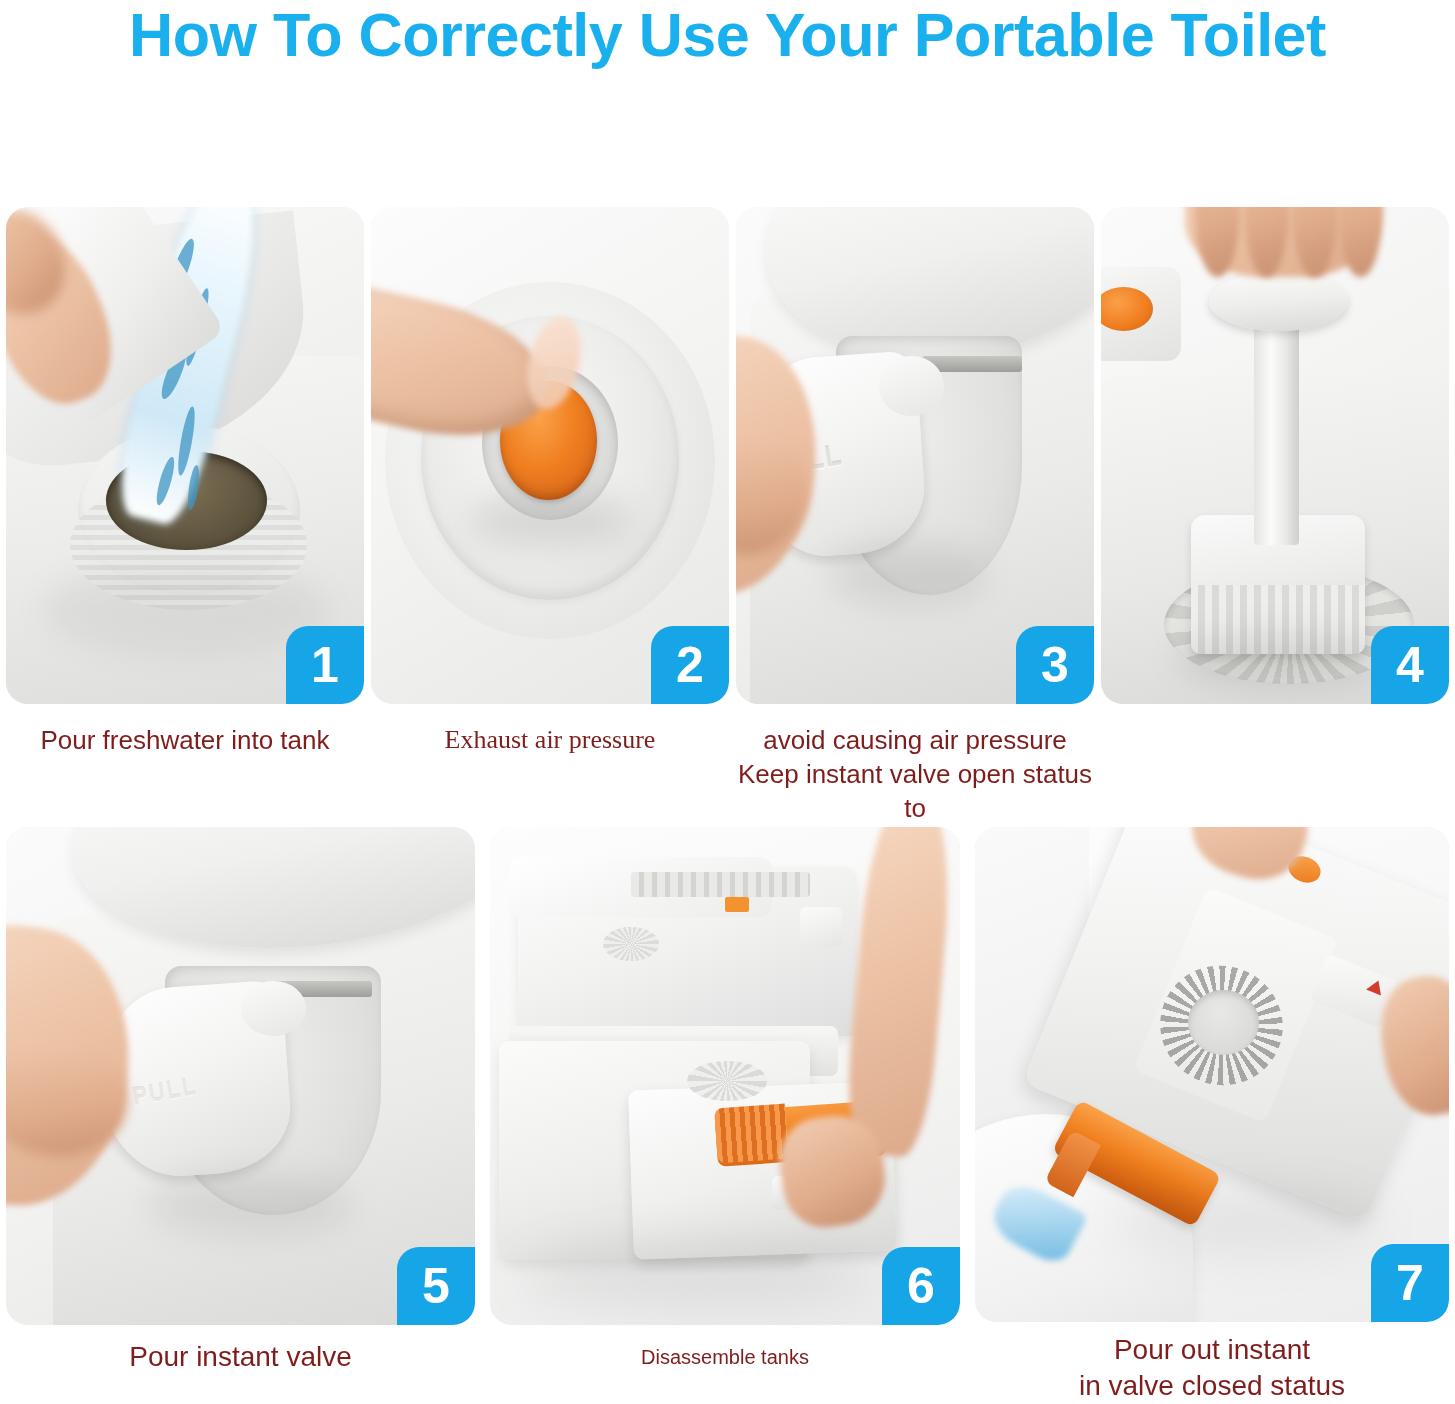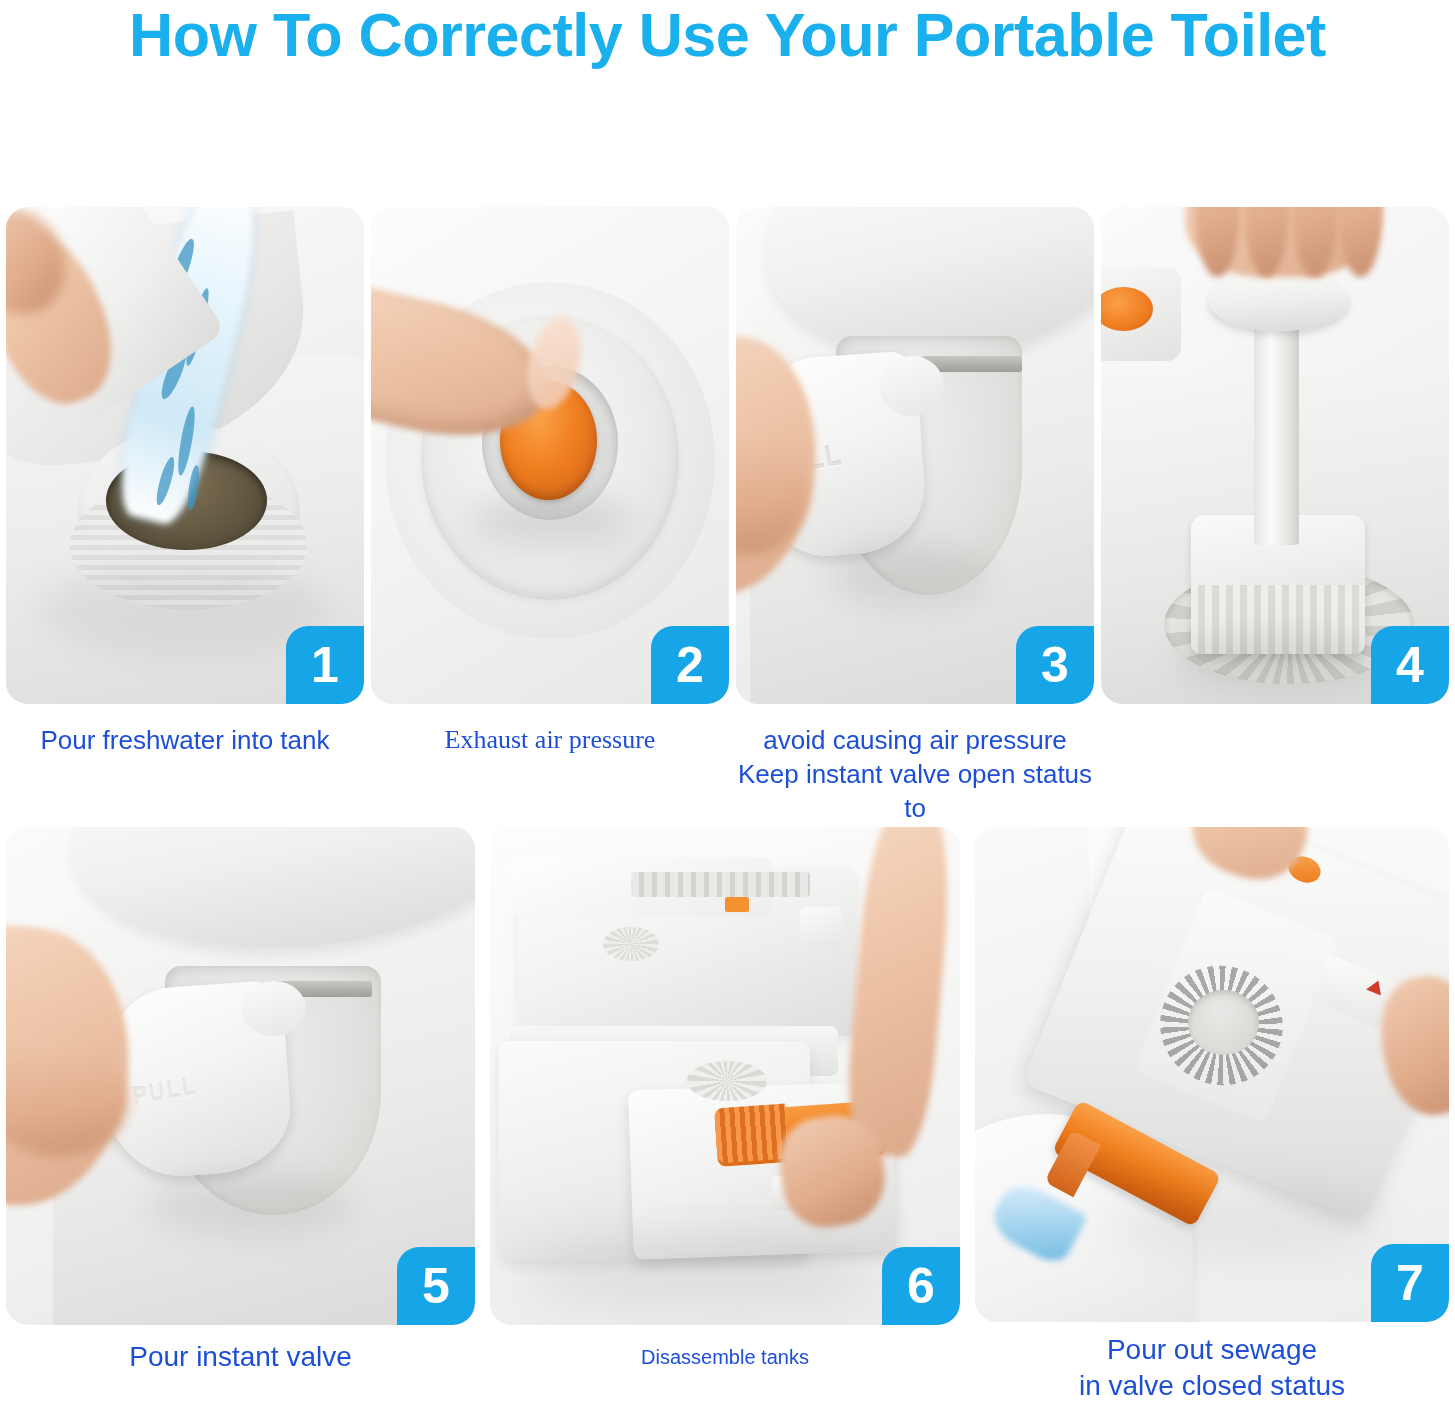--- a/index.html
+++ b/index.html
@@ -29,21 +29,21 @@
   .badge{
     position:absolute;right:0;bottom:0;
     width:78px;height:78px;background:#16A6E8;
     border-radius:22px 0 22px 0;
     display:flex;align-items:center;justify-content:center;
     color:#ffffff;font-size:50px;font-weight:bold;line-height:1;
     z-index:40;
   }
   .caption{
     position:absolute;text-align:center;
-    font-size:26px;line-height:34px;color:#1d4ed8;
+    font-size:26px;line-height:34px;color:#7f1d1d;
   }
 
   
   .scene{position:absolute;inset:0;}
   .sh{position:absolute;border-radius:50%;}
   .blur6{filter:blur(6px);} .blur16{filter:blur(16px);}
   .blur24{filter:blur(24px);} .blur3{filter:blur(3px);}
 
   
   .skin{background:linear-gradient(150deg,#f6d9c3 0%,#edc3a6 45%,#dca98a 100%);}
@@ -549,17 +549,17 @@
         <div class="p7tubeCol"></div>
         <div class="p7water blur3"></div>
         <div class="p7hand skin blur3" style="left:46%;top:-10%;width:24%;height:20%;transform:rotate(18deg);"></div>
         <div class="p7hand skin2 blur3" style="left:86%;top:30%;width:20%;height:28%;transform:rotate(-10deg);"></div>
         <div class="sh blur24" style="left:28%;top:74%;width:58%;height:12%;background:rgba(0,0,0,.06);"></div>
       </div>
       <div class="badge">7</div>
     </div>
   </div>
   <div class="caption" style="left:975px;top:1332px;width:474px;font-size:28px;line-height:36px;">
-    <div>Pour out sewage</div>
+    <div>Pour out instant</div>
     <div>in valve closed status</div>
   </div>
 
 </div>
 
 </body></html>

